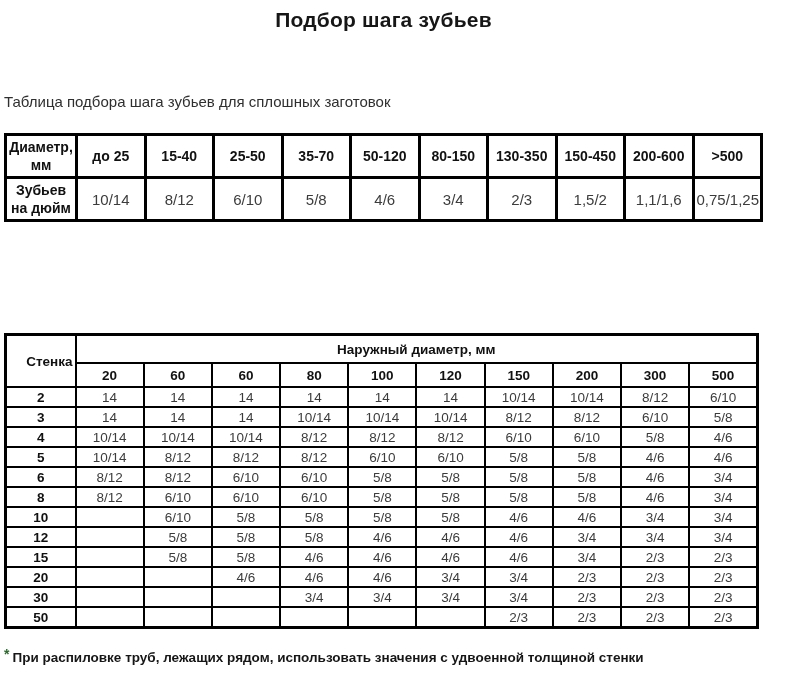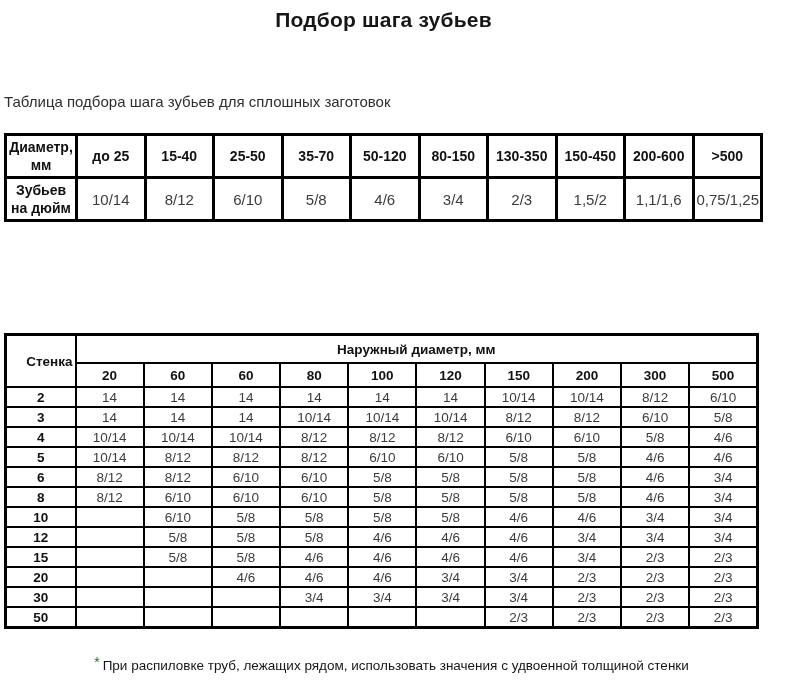--- a/index.html
+++ b/index.html
@@ -81,24 +81,23 @@
   }
   .t2 .corner { font-size: 13.5px; font-weight: bold; color: #111; text-align: right; }
   .t2 .group  { height: 26px; font-size: 13.5px; font-weight: bold; color: #111; }
   .t2 .colhead{ height: 22px; font-size: 13.5px; font-weight: bold; color: #111; }
   .t2 .wall   { height: 18px; font-size: 13.5px; font-weight: bold; color: #111; }
   .t2 .val    { font-size: 13.5px; font-weight: normal; color: #3c3c3c; }
 
   .footnote {
     position: absolute;
     top: 649px; left: 4px; width: 759px;
-    margin: 8px;
-    text-align: center;
+    margin: 0;
     font-size: 13.5px;
-    font-weight: normal;
+    font-weight: bold;
     color: #161616;
   }
   .footnote .star {
     position: relative;
     top: -3px;
     margin-right: 3px;
     font-size: 14px;
   }
 </style>
 </head>

